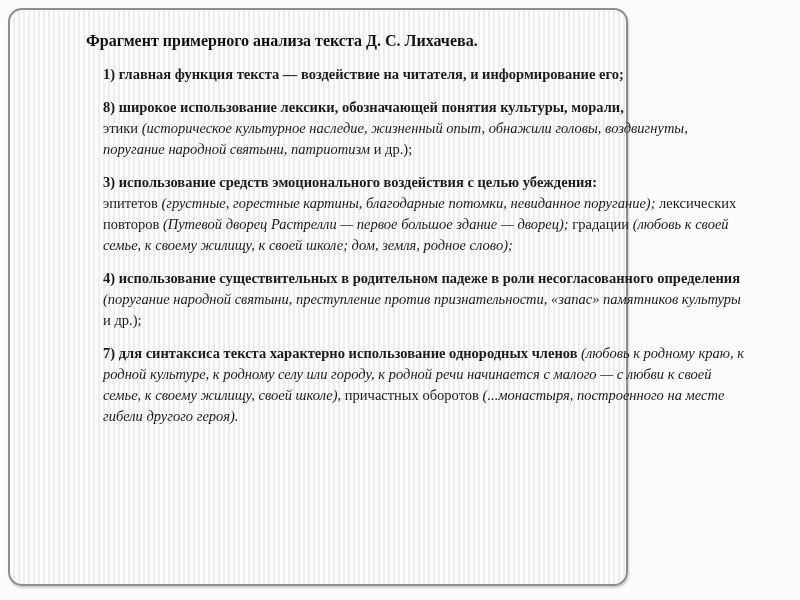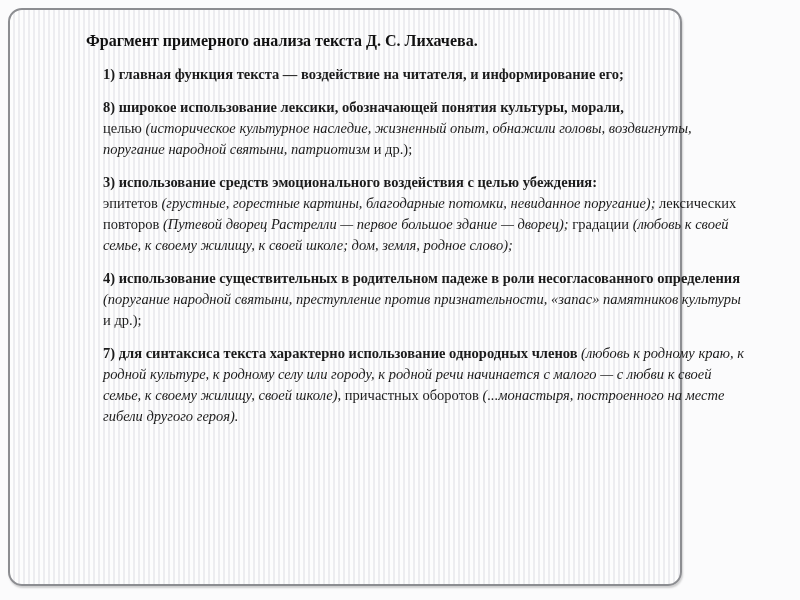--- a/index.html
+++ b/index.html
@@ -8,21 +8,21 @@
     width: 800px;
     height: 600px;
     overflow: hidden;
     background: #fbfbfc;
     font-family: "Liberation Serif", "DejaVu Serif", serif;
   }
   .slide-frame {
     position: absolute;
     left: 8px;
     top: 8px;
-    width: 674px;
+    width: 620px;
     height: 578px;
     box-sizing: border-box;
     border: 2px solid #8c8d91;
     border-radius: 14px;
     background: repeating-linear-gradient(
       90deg,
       #fdfdfd 0px, #fdfdfd 3px,
       #ededf0 3px, #ededf0 5px
     );
     box-shadow: 1px 2px 2px rgba(0,0,0,0.18);
@@ -59,21 +59,21 @@
 
 <div class="slide-frame">
 
   <h1 class="slide-title">Фрагмент примерного анализа текста Д. С. Лихачева.</h1>
 
   <div class="body-text">
 
 
     <p class="item"><span class="b">1) главная функция текста — воздействие на читателя, и информирование его;</span></p>
 
-    <p class="item"><span class="b">8) широкое использование лексики, обозначающей понятия культуры, морали,</span><br><span class="n">целью </span><span class="i">(историческое культурное наследие, жизненный опыт, обнажили головы, воздвигнуты, поругание народной святыни, патриотизм </span><span class="n">и др.);</span></p>
+    <p class="item"><span class="b">8) широкое использование лексики, обозначающей понятия культуры, морали,</span><br><span class="n">этики </span><span class="i">(историческое культурное наследие, жизненный опыт, обнажили головы, воздвигнуты, поругание народной святыни, патриотизм </span><span class="n">и др.);</span></p>
 
     <p class="item"><span class="b">3) использование средств эмоционального воздействия с целью убеждения:</span><br><span class="n">эпитетов </span><span class="i">(грустные, горестные картины, благодарные потомки, невиданное поругание);</span><span class="n"> лексических повторов </span><span class="i">(Путевой дворец Растрелли — первое большое здание — дворец);</span><span class="n"> градации </span><span class="i">(любовь к своей семье, к своему жилищу, к своей школе; дом, земля, родное слово);</span></p>
 
     <p class="item"><span class="b">4) использование существительных в родительном падеже в роли несогласованного определения </span><span class="i">(поругание народной святыни, преступление против признательности, «запас» памятников культуры </span><span class="n">и др.);</span></p>
 
 
 
     <p class="item"><span class="b">7) для синтаксиса текста характерно использование однородных членов </span><span class="i">(любовь к родному краю, к родной культуре, к родному селу или городу, к родной речи начинается с малого — с любви к своей семье, к своему жилищу, своей школе)</span><span class="n">, причастных оборотов </span><span class="i">(...монастыря, построенного на месте гибели другого героя).</span></p>
 
   </div>

